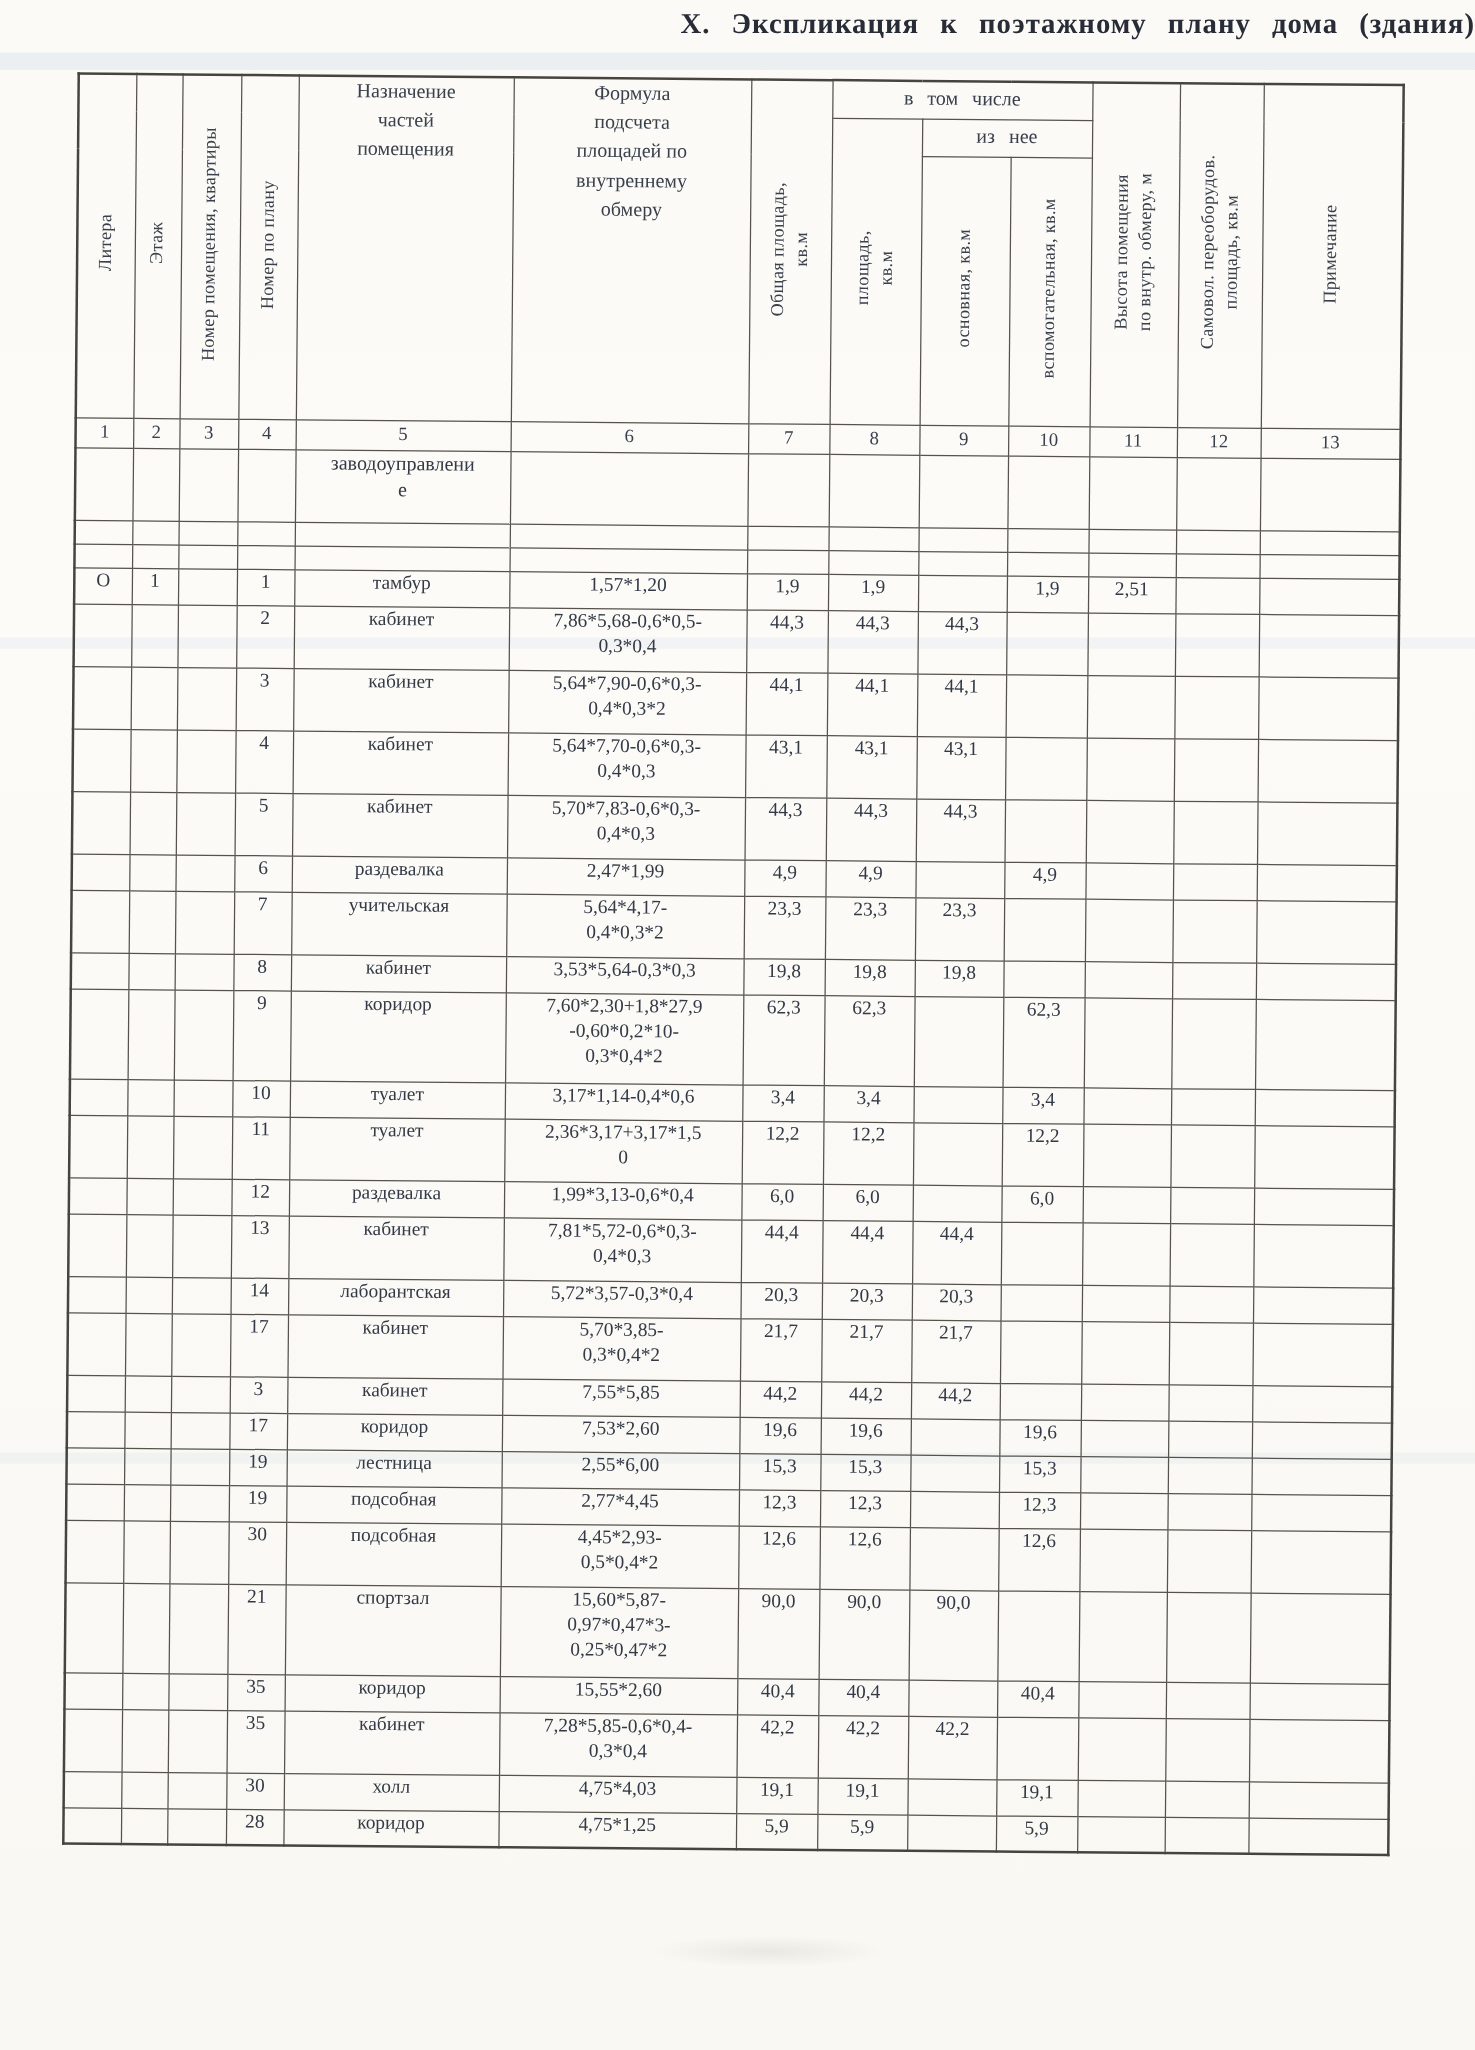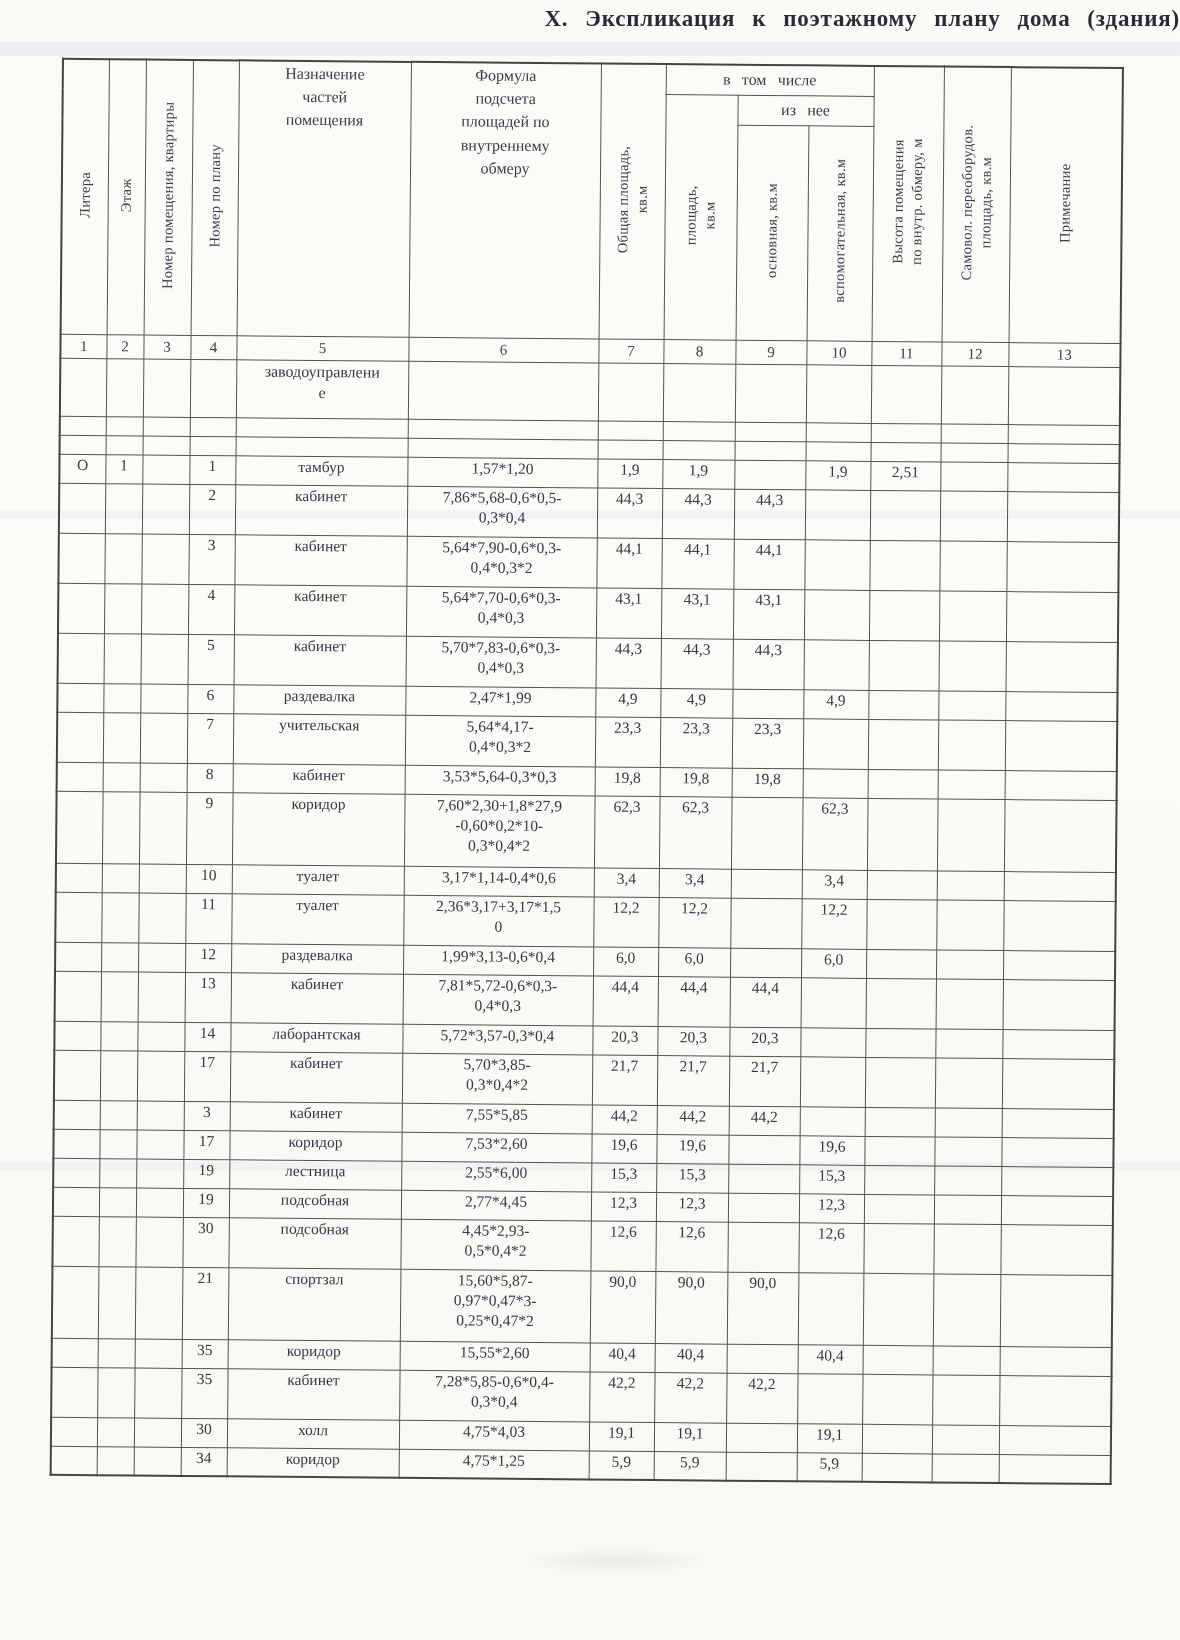--- a/index.html
+++ b/index.html
@@ -623,21 +623,21 @@
           <td></td>
           <td>19,1</td>
           <td></td>
           <td></td>
           <td></td>
         </tr>
         <tr style="height: 29px;">
           <td></td>
           <td></td>
           <td></td>
-          <td>34</td>
+          <td>28</td>
           <td>коридор</td>
           <td>4,75*1,25</td>
           <td>5,9</td>
           <td>5,9</td>
           <td></td>
           <td>5,9</td>
           <td></td>
           <td></td>
           <td></td>
         </tr>

